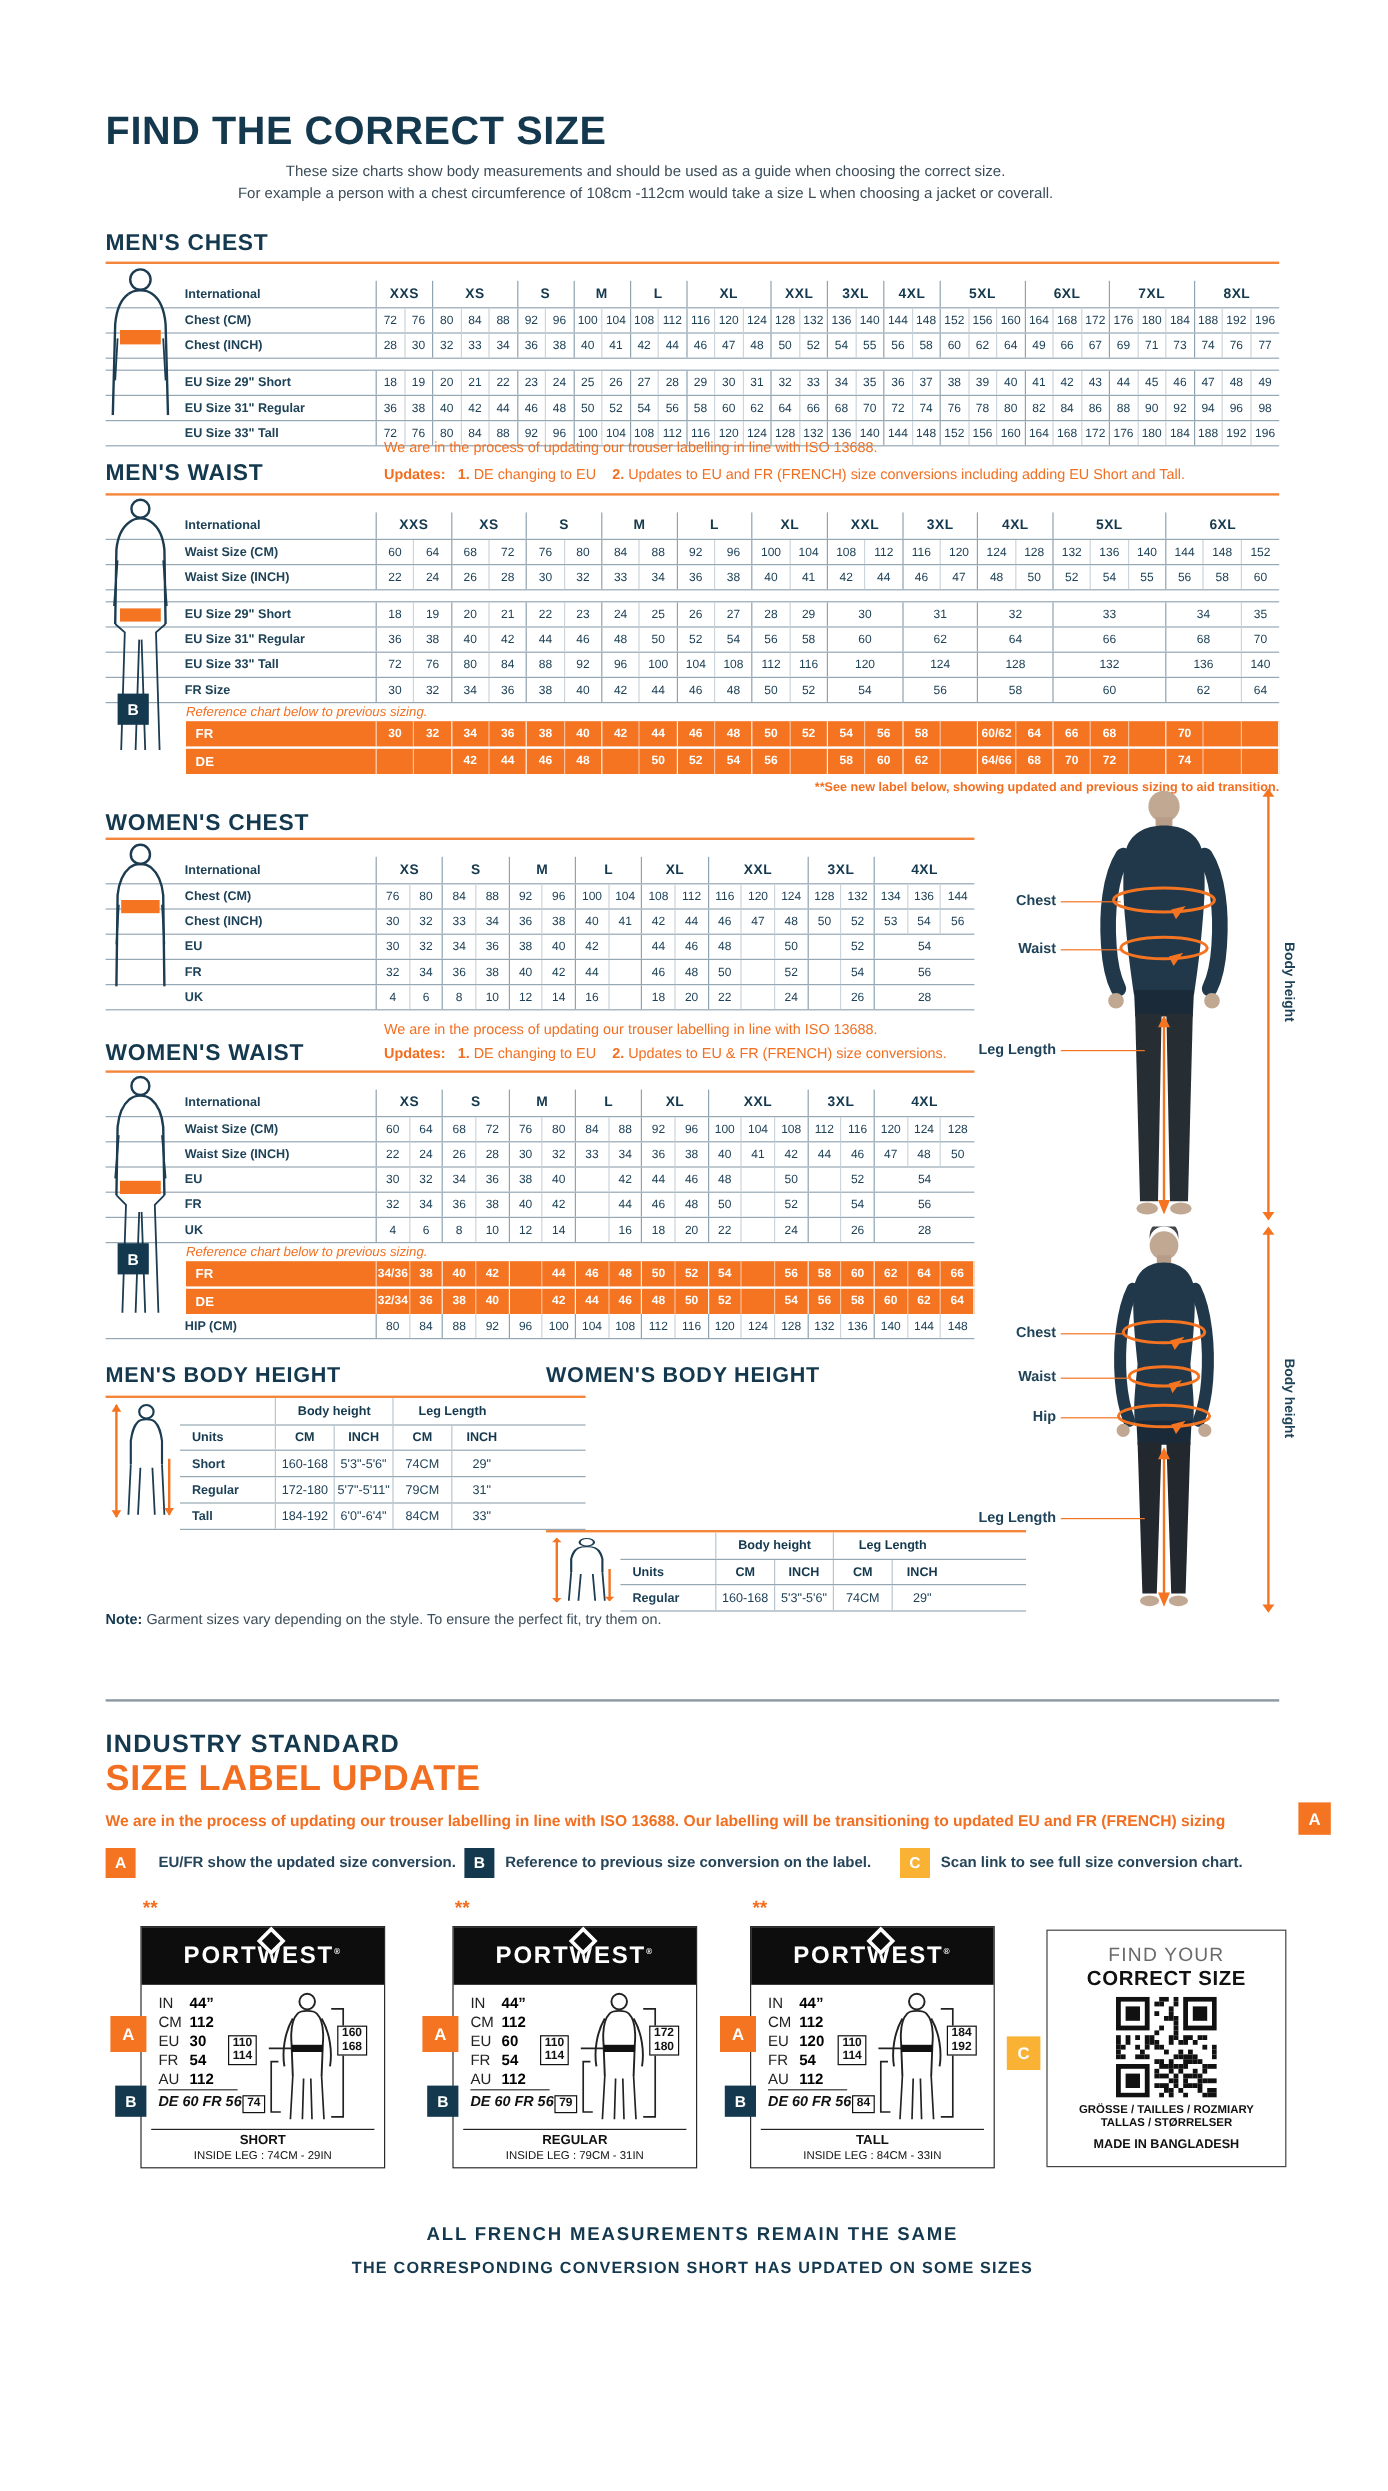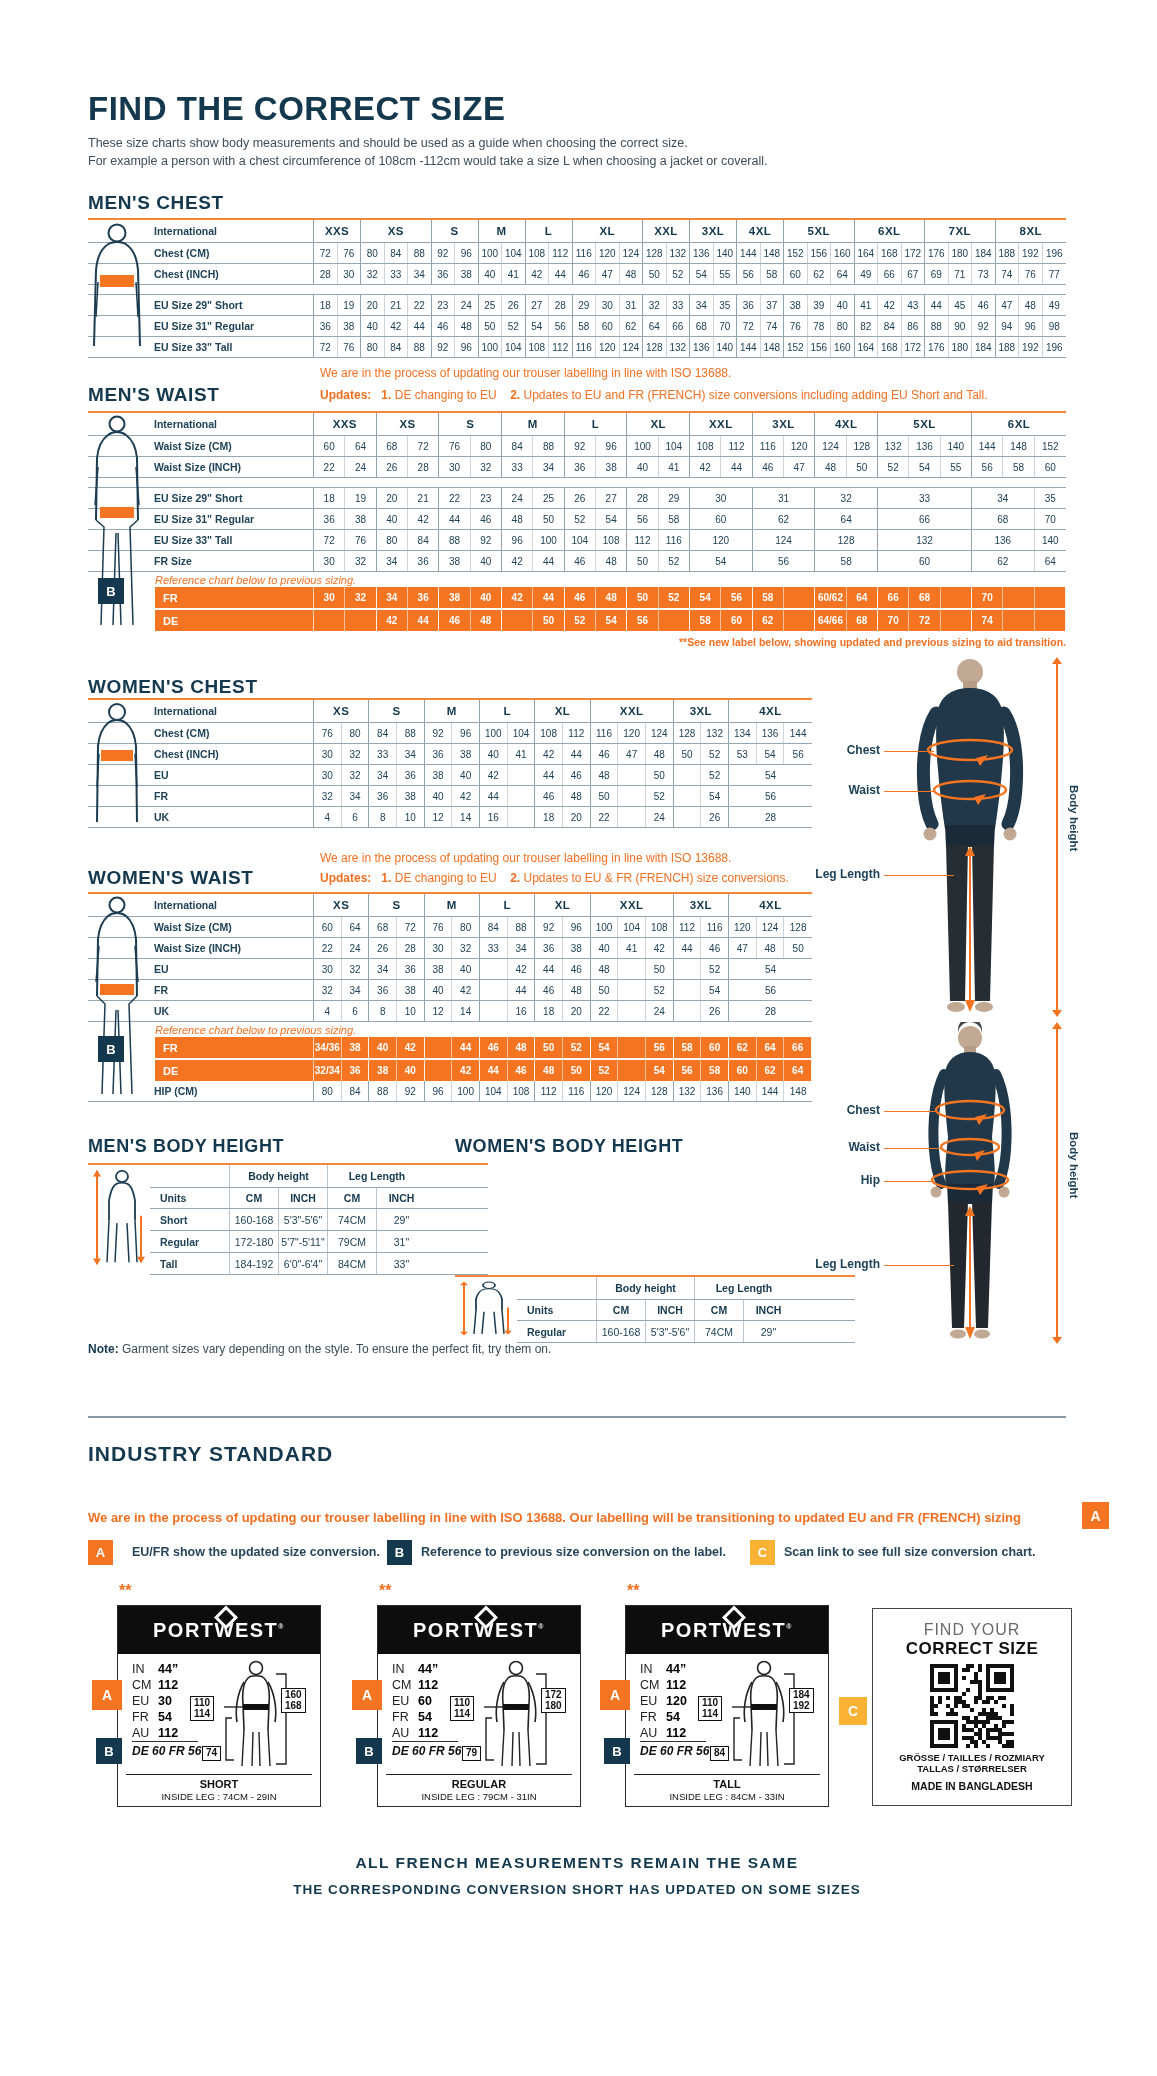--- a/index.html
+++ b/index.html
@@ -5,21 +5,21 @@
   html,body{margin:0;padding:0;background:#fff;}
   #page{position:relative;width:1157px;height:2076px;background:#fff;overflow:hidden;
         font-family:"Liberation Sans",sans-serif;color:#1e4257;}
   .abs{position:absolute;}
   .h1{font-size:33px;font-weight:700;color:#14384d;letter-spacing:.5px;}
   .sech{font-size:19px;font-weight:700;color:#14384d;letter-spacing:.6px;}
   .intro{font-size:12.5px;color:#3c4d59;line-height:18px;}
   
   .stable{border-top:2px solid #f4863c;}
   .srow{display:grid;align-items:center;border-bottom:1px solid #95a7b3;height:20px;}
-  .shead{height:22px;}
+  .shead{height:22px;margin-top:14px;}
   .slab{font-size:10.5px;font-weight:600;color:#1e4257;padding-left:66px;border-right:1px solid #8fa3b0;height:100%;display:flex;align-items:center;}
   .hlab{font-weight:600;}
   .sgh{font-size:11.5px;font-weight:700;color:#14384d;text-align:center;letter-spacing:.4px;border-right:1px solid #c9d3da;height:100%;display:flex;align-items:center;justify-content:center;}
   .sgh.gb{border-right-color:#8fa3b0;}
   .sgh:last-child{border-right:none;}
   .sdc{font-size:10px;color:#1e4257;text-align:center;border-right:1px solid #ccd5dc;height:100%;display:flex;align-items:center;justify-content:center;}
   .sdc.gb{border-right-color:#8fa3b0;}
   .sdc.last{border-right:none;}
   .sgap{height:9px;border-bottom:1px solid #95a7b3;}
   .sref{font-size:11px;font-style:italic;color:#f26f21;padding-left:67px;height:15px;display:flex;align-items:center;}
@@ -80,21 +80,21 @@
   .noteline{font-size:12px;color:#3c4d59;}
   .noteline b{color:#14384d;}
   .divider{border-top:2px solid #8a99a3;}
 </style>
 </head>
 <body>
 
 <div id="page">
 
   <div class="abs h1" style="left:88px;top:90px;">FIND THE CORRECT SIZE</div>
-  <div class="abs intro" style="left:88px;top:134px;width:900px;">
+  <div class="abs intro" style="left:88px;top:134px;width:900px;text-align:center;">
     <div>These size charts show body measurements and should be used as a guide when choosing the correct size.</div>
     <div>For example a person with a chest circumference of 108cm -112cm would take a size L when choosing a jacket or coverall.</div>
   </div>
 
   <div class="abs sech" style="left:88px;top:192px;">MEN'S CHEST</div>
   <div class="abs stable" style="left:88px;top:218px;width:978px;">
       <div class="srow shead" style="grid-template-columns:226px repeat(32,1fr)">
         <div class="slab hlab">International</div>
         <div class="sgh gb" style="grid-column:span 2">XXS</div>
         <div class="sgh gb" style="grid-column:span 3">XS</div>
@@ -983,20 +983,21 @@
       </svg>
     </div>
 
   <div class="abs noteline" style="left:88px;top:1342px;">
     <b>Note:</b><span> Garment sizes vary depending on the style. To ensure the perfect fit, try them on.</span>
   </div>
 
   <div class="abs divider" style="left:88px;top:1416px;width:978px;"></div>
 
   <div class="abs ind" style="left:88px;top:1442px;">INDUSTRY STANDARD</div>
+  <div class="abs slu" style="left:88px;top:1466px;">SIZE LABEL UPDATE</div>
   <div class="abs opara" style="left:88px;top:1510px;width:985px;">We are in the process of updating our trouser labelling in line with ISO 13688. Our labelling will be transitioning to updated EU and FR (FRENCH) sizing</div>
   <div class="abs badge" style="left:1082px;top:1502px;width:27px;height:27px;background:#f47421;font-size:14px;">A</div>
 
   <div class="abs" style="left:88px;top:1540px;width:985px;height:26px;">
     <div class="abs badge" style="left:0;top:0;width:25px;height:25px;background:#f47421;font-size:13px;">A</div>
     <div class="abs legtext" style="left:44px;top:5px;">EU/FR show the updated size conversion.</div>
     <div class="abs badge" style="left:299px;top:0;width:25px;height:25px;background:#14394e;font-size:13px;">B</div>
     <div class="abs legtext" style="left:333px;top:5px;">Reference to previous size conversion on the label.</div>
     <div class="abs badge" style="left:662px;top:0;width:25px;height:25px;background:#f9b234;font-size:13px;">C</div>
     <div class="abs legtext" style="left:696px;top:5px;">Scan link to see full size conversion chart.</div>

